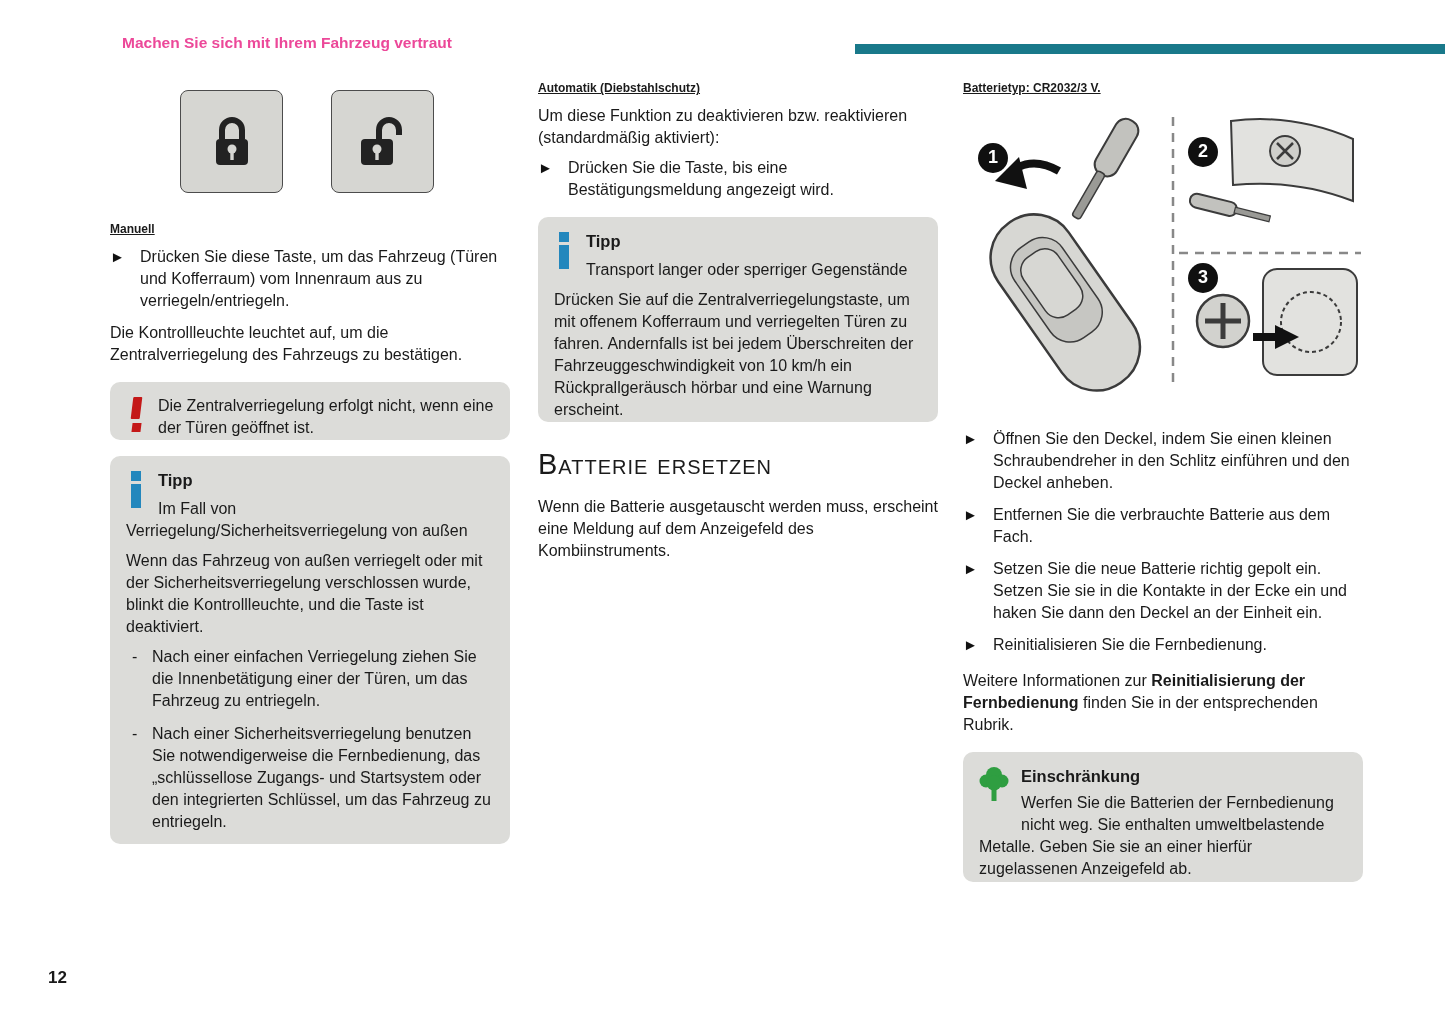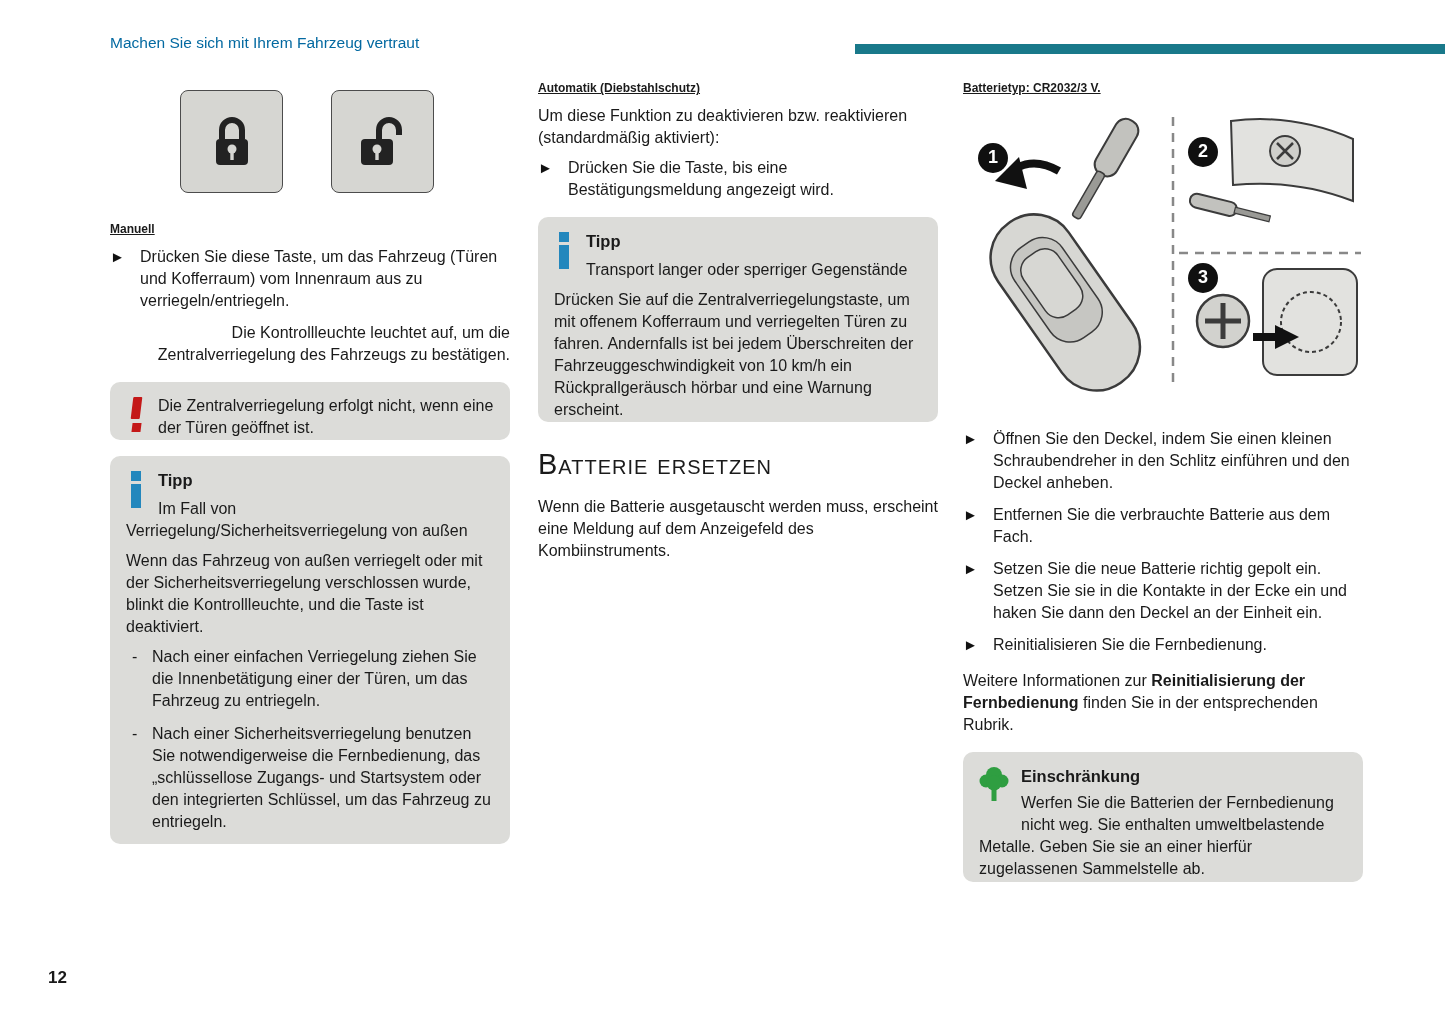--- a/index.html
+++ b/index.html
@@ -3,32 +3,32 @@
 <meta charset="utf-8">
 <style>
   * { margin:0; padding:0; box-sizing:border-box; }
   html,body { background:#ffffff; }
   body {
     font-family:"Liberation Sans","DejaVu Sans",sans-serif;
     color:#1a1a1a;
   }
   .page { position:relative; width:1445px; height:1018px; background:#fff; overflow:hidden; }
 
-  .page-header { position:absolute; left:110px; top:34px; font-size:15.5px; color:#0369a1; }
+  .page-header { position:absolute; left:122px; top:34px; font-size:15.5px; color:#ec4899;font-weight:bold; }
   .accent-bar { position:absolute; left:855px; top:44px; width:590px; height:10px; background:var(--accent,#19798a); }
   .page-number { position:absolute; left:48px; top:968px; font-size:17px; font-weight:bold; }
 
   .col { position:absolute; width:400px; font-size:16px; line-height:1.38; }
   .col1 { left:110px; top:88px; }
   .col2 { left:538px; top:80px; }
   .col3 { left:963px; top:80px; }
 
   .subheading { font-size:12px; font-weight:bold; margin:0 0 8px;text-decoration:underline; }
   .para { margin:0 0 4px; }
-  .para-gap { margin:6px 0;text-align:right; }
+  .para-gap { margin:6px 0; }
 
   .lockrow { display:flex; gap:48px; margin:2px 0 28px 70px; }
   .lockbox { width:103px; height:103px; background:#d6d6d2; border:1.5px solid #4c4c4c;
              border-radius:8px; display:flex; align-items:center; justify-content:center; }
 
   .bullet { display:flex; margin:8px 0 10px; }
   .bullet .arr { flex:0 0 30px; font-size:15px; line-height:1.45; color:#111; }
   .bullet .btxt { flex:1; }
 
   .graybox { background:var(--box,#dcdcd9); border-radius:10px; padding:13px 16px 1px; margin:16px 0; }
@@ -227,18 +227,18 @@
       <span class="tree-icon">
         <svg width="30" height="38" viewBox="0 0 30 38">
           <rect x="12.5" y="22" width="5" height="14" fill="var(--green,#2f9e41)"></rect>
           <circle cx="15" cy="10" r="8" fill="var(--green,#2f9e41)"></circle>
           <circle cx="7" cy="16" r="6.5" fill="var(--green,#2f9e41)"></circle>
           <circle cx="23" cy="16" r="6.5" fill="var(--green,#2f9e41)"></circle>
           <circle cx="15" cy="18" r="7.5" fill="var(--green,#2f9e41)"></circle>
         </svg>
       </span>
       <div class="box-title">Einschränkung</div>
-      <p>Werfen Sie die Batterien der Fernbedienung nicht weg. Sie enthalten umweltbelastende Metalle. Geben Sie sie an einer hierfür zugelassenen Sammelstelle ab.</p>
+      <p>Werfen Sie die Batterien der Fernbedienung nicht weg. Sie enthalten umweltbelastende Metalle. Geben Sie sie an einer hierfür zugelassenen Anzeigefeld ab.</p>
     </div>
   </div>
 
   <div class="page-number">12</div>
 </div>
 
 </body></html>

